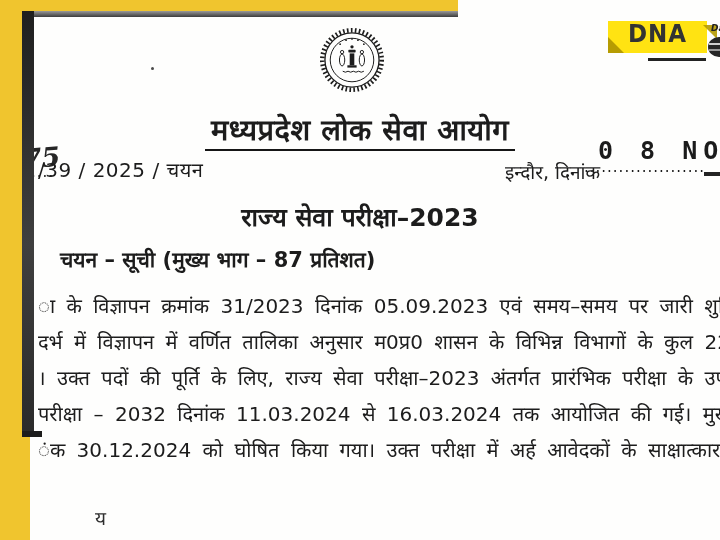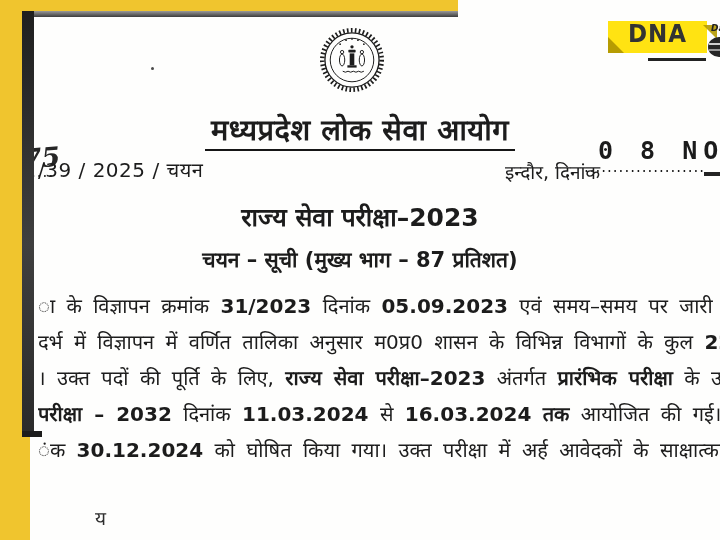--- a/index.html
+++ b/index.html
@@ -36,38 +36,38 @@
   .dna-globe::after{content:"";position:absolute;left:1px;top:12px;width:18px;height:2px;background:#9a9a9a;}
   .dna-underline{left:648px;top:58px;width:58px;height:3px;background:#222;z-index:7;}
   
   .seal{left:319px;top:27px;width:66px;height:66px;}
   
   .org-title{left:60px;top:97px;width:600px;text-align:center;z-index:2;}
   .org-title span{display:inline-block;font-weight:bold;font-size:29px;line-height:34px;
     border-bottom:2px solid #161616;padding:0 6px 2px 6px;letter-spacing:.5px;margin-top:16px;}
   .exam-title{left:60px;top:199px;width:600px;text-align:center;
     font-weight:bold;font-size:25px;}
-  .selection-subtitle{left:60px;top:245px;width:600px;text-align:center;
+  .selection-subtitle{left:60px;top:245px;width:600px;text-align:left;
     font-weight:bold;font-size:21px;}
   
   .hand-ref{left:4px;top:143px;font-family:"DejaVu Serif", serif;font-style:italic;
     font-weight:bold;font-size:27px;color:#262626;transform:rotate(-5deg);z-index:4;}
   .ref-dots{left:8px;top:163px;font-size:15px;letter-spacing:1px;z-index:4;}
   .ref-number{left:38px;top:156px;font-size:20px;letter-spacing:.5px;z-index:4;}
   .place-date-label{left:505px;top:159px;font-size:19px;}
   .date-dots{left:584px;top:158px;width:122px;overflow:hidden;white-space:nowrap;
     font-size:15px;letter-spacing:1px;}
   .date-stamp{left:598px;top:136px;font-family:"DejaVu Sans Mono", monospace;
     font-weight:bold;font-size:25px;letter-spacing:6px;white-space:nowrap;color:#1b1b1b;}
   .stamp-dash{left:704px;top:172px;width:16px;height:4px;background:#242424;}
   
   .body-text{left:38px;top:288px;width:682px;font-size:20px;line-height:36px;
     word-spacing:5px;}
   .body-line{white-space:nowrap;overflow:hidden;}
-  .bold{font-weight:bold;}
+  .bold{font-weight:normal;}
   .partial-glyph{left:95px;top:505px;font-size:19px;color:#2e2e2e;}
   :root{--frame:#f0c52e;--dnaYellow:#ffe312;}
 </style>
 </head>
 <body>
 
 <div class="abs seal">
   <svg width="66" height="66" viewBox="0 0 100 100">
     <circle cx="50" cy="50" r="45" fill="none" stroke="#1d1d1d" stroke-width="7" stroke-dasharray="2.5 3.5"></circle>
     <circle cx="50" cy="50" r="41" fill="none" stroke="#1d1d1d" stroke-width="2"></circle>

